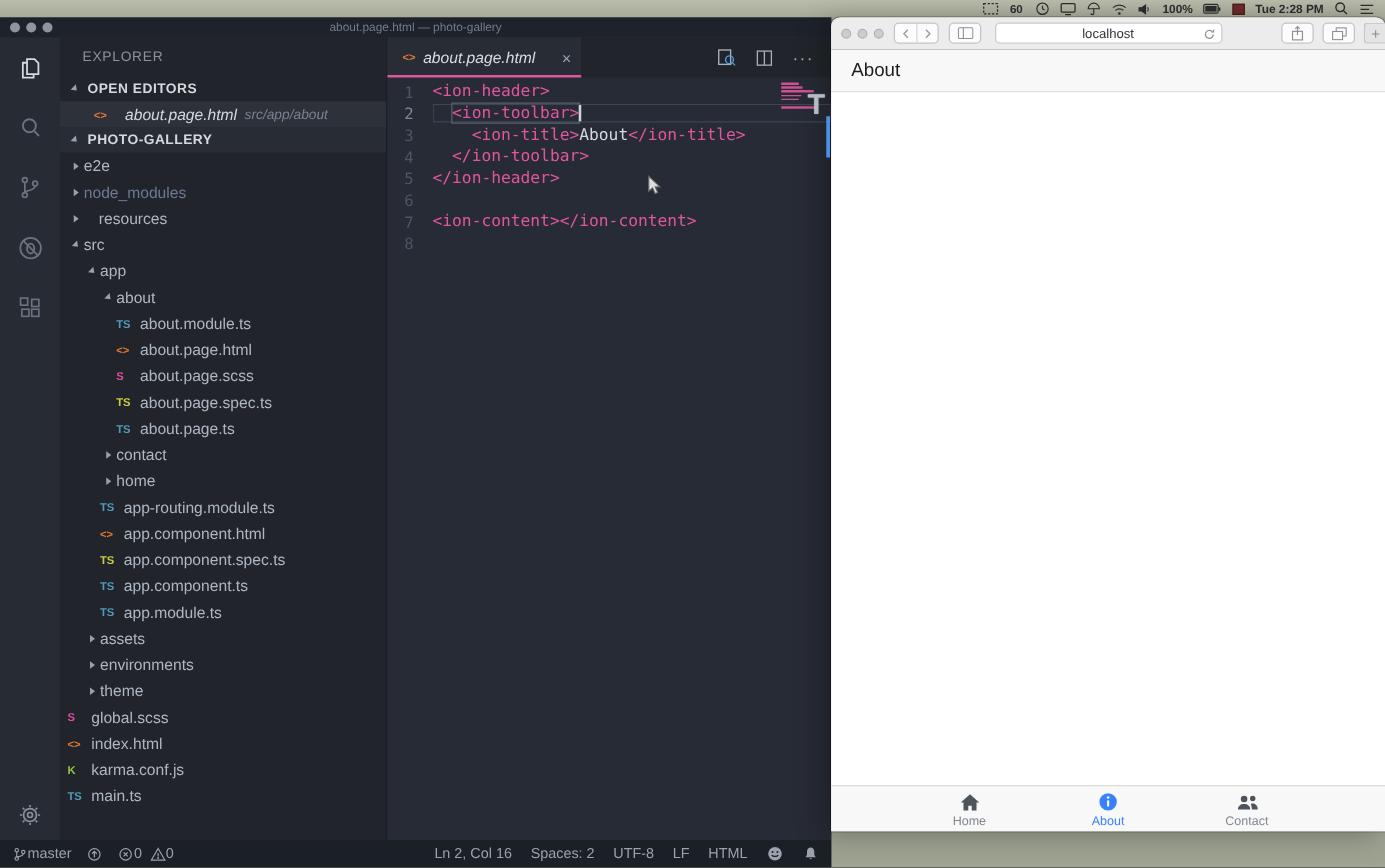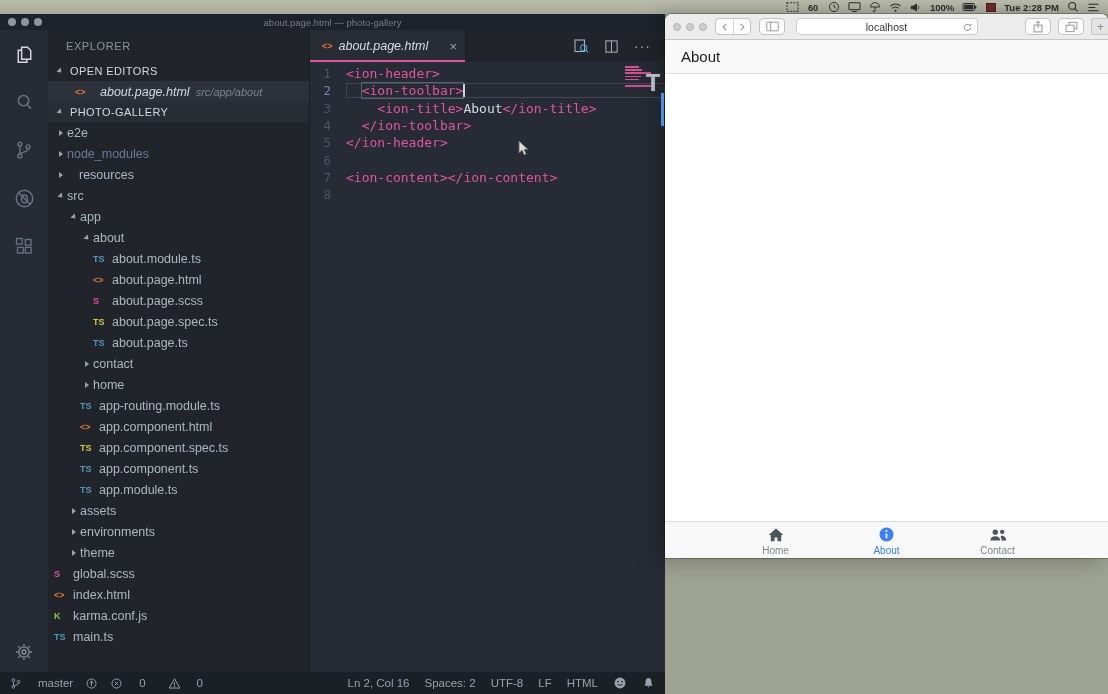--- a/index.html
+++ b/index.html
@@ -28,21 +28,21 @@
   .vs-body { display:flex; height:642px; }
   .activitybar { width:48px; background:#262b34; position:relative; flex:none;
     display:flex; flex-direction:column; align-items:center; }
   .act-item { width:48px; height:48px; display:flex; align-items:center; justify-content:center; color:#6b7380; }
   .act-item.active { color:#d6dae0; }
   .act-gear { position:absolute; bottom:10px; left:0; width:48px; display:flex; justify-content:center; color:#8a919d; }
 
   .sidebar { width:262px; flex:none; background:#21252b; border-right:1px solid #1b1e24; font-size:12.5px; color:#a9b1bd; overflow:hidden; }
   .sb-title { padding:10px 0 9px 18px; font-size:11px; letter-spacing:.6px; color:#8b93a1; }
   .section-h { height:20px; display:flex; align-items:center; gap:4px; padding-left:5px;
-    font-size:11px; font-weight:normal; letter-spacing:.4px; color:#d5d9df; }
+    font-size:11px; font-weight:bold; letter-spacing:.4px; color:#d5d9df; }
   .section-h.raised { background:#282d35; }
   .oe-item { height:21px; display:flex; align-items:center; gap:6px; padding-left:27px; background:#2c313a; }
   .oe-name { font-style:italic; color:#d5d9df; }
   .oe-path { font-style:italic; font-size:11px; color:#7b8390; }
 
   .trow { height:21px; display:flex; align-items:center; color:#aeb6c2; }
   .trow.hl { background:#2c313a; }
   .trow.dim .tlabel { color:#6d7994; }
   .tlabel { white-space:nowrap; }
   .tw { width:13px; flex:none; display:flex; justify-content:center; }
@@ -70,25 +70,25 @@
   .tok-tag { color:var(--tag,#e0569e); }
   .brk { outline:1px solid #596070; }
   .caret { width:2px; height:13px; background:#cfd4db; flex:none; }
 
   .minimap { position:absolute; top:4px; right:12px; width:28px; display:flex; flex-direction:column; gap:1.6px; }
   .mm { height:1.6px; background:var(--tag,#e0569e); opacity:.9; }
   .mm.blank { background:transparent; }
 
   .statusbar { position:absolute; left:0; bottom:0; width:665px; height:22px; background:#1b1f26;
     display:flex; align-items:center; gap:12px; padding:0 10px; font-size:11.5px; color:#9aa2ae; z-index:5; }
-  .sb-seg { display:flex; align-items:center; gap:16px; white-space:nowrap; }
+  .sb-seg { display:flex; align-items:center; gap:0; white-space:nowrap; }
   .sb-right { margin-left:auto; display:flex; align-items:center; gap:15px; }
 
   
-  .safari { position:absolute; left:665px; top:14px; width:443px; height:544px; background:#fff;
+  .safari { position:absolute; left:665px; top:14px; width:443px; height:651px; background:#fff;
     border-radius:7px 7px 0 0; box-shadow:0 0 0 1px rgba(0,0,0,.25), -6px 4px 22px rgba(0,0,0,.25);
     display:flex; flex-direction:column; }
   .sf-toolbar { height:26px; flex:none; background:#ececec; border-bottom:1px solid #c6c6c6; border-radius:7px 7px 0 0;
     position:relative; display:flex; align-items:center; gap:8px; padding:0 8px; }
   .sf-lights { display:flex; gap:5px; }
   .sf-light { width:8px; height:8px; border-radius:50%; background:#cdcdcd; border:1px solid #b3b3b3; }
   .navgroup { display:flex; height:17px; border:1px solid #c4c4c4; border-radius:4px; background:#fcfcfc; overflow:hidden; }
   .navbtn { width:17px; display:flex; align-items:center; justify-content:center; color:#9b9b9b; }
   .navbtn + .navbtn { border-left:1px solid #d6d6d6; }
   .sf-btn { height:17px; min-width:26px; border:1px solid #c4c4c4; border-radius:4px; background:#fcfcfc;

